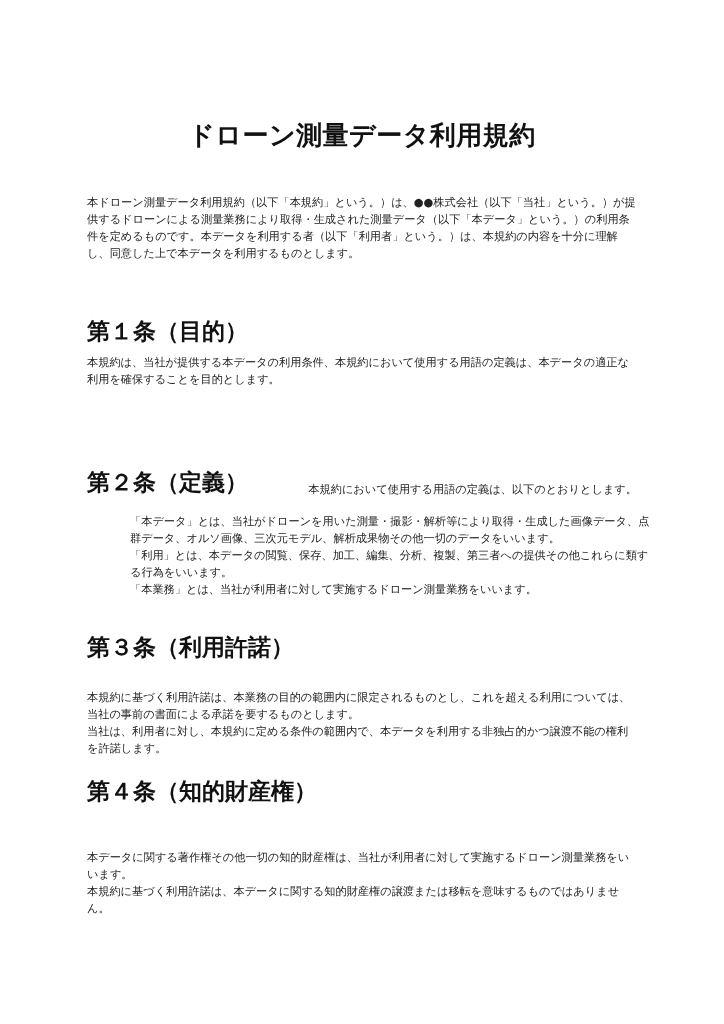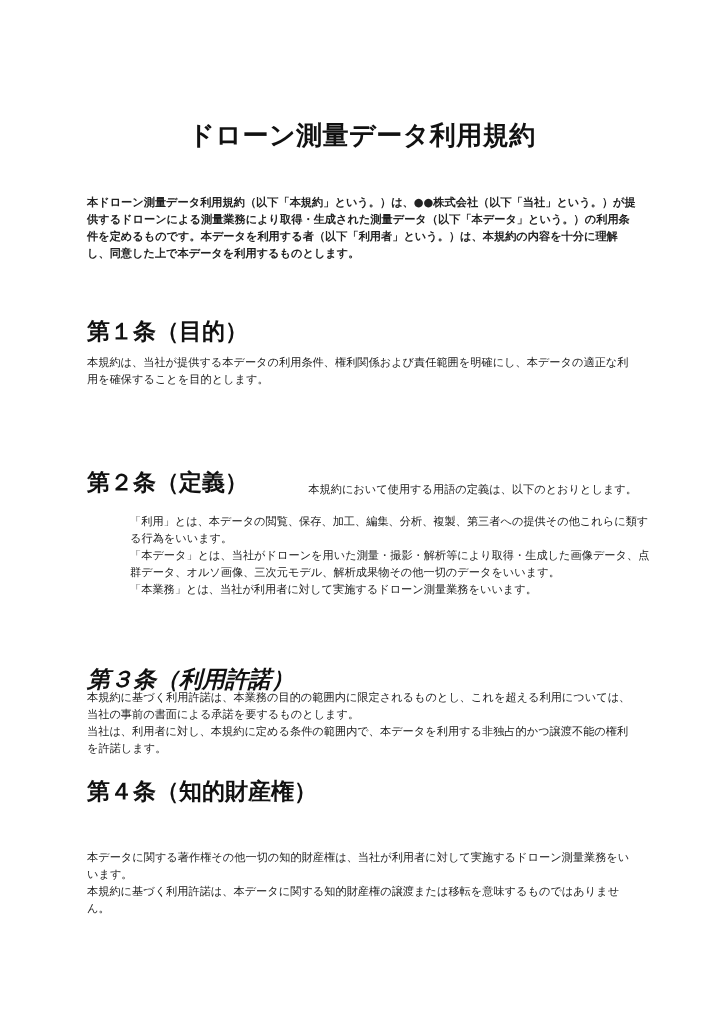--- a/index.html
+++ b/index.html
@@ -16,40 +16,40 @@
              margin: 0; padding: 0; list-style: none; color: #222; }
   .deflist li { margin: 0; }
 </style>
 </head>
 <body>
 
 <div class="page">
 
   <h1 class="title">ドローン測量データ利用規約</h1>
 
-  <div class="para" style="top:194px;font-weight:bold;">
+  <div class="para" style="top:194px;">
     <p>本ドローン測量データ利用規約（以下「本規約」という。）は、●●株式会社（以下「当社」という。）が提供するドローンによる測量業務により取得・生成された測量データ（以下「本データ」という。）の利用条件を定めるものです。本データを利用する者（以下「利用者」という。）は、本規約の内容を十分に理解し、同意した上で本データを利用するものとします。</p>
   </div>
 
   <h2 class="heading" style="top:316px;">第１条（目的）</h2>
   <div class="para" style="top:354px;">
-    <p>本規約は、当社が提供する本データの利用条件、権利関係および責任範囲を明確にし、本データの適正な利用を確保することを目的とします。</p>
+    <p>本規約は、当社が提供する本データの利用条件、本規約において使用する用語の定義は、本データの適正な利用を確保することを目的とします。</p>
   </div>
 
   <h2 class="heading" style="top:467px;">第２条（定義）</h2>
   <div class="para" style="top:481px;text-align:right;">
     <p>本規約において使用する用語の定義は、以下のとおりとします。</p>
   </div>
   <ul class="deflist" style="top:513px;">
+    <li>「本データ」とは、当社がドローンを用いた測量・撮影・解析等により取得・生成した画像データ、点群データ、オルソ画像、三次元モデル、解析成果物その他一切のデータをいいます。</li>
     <li>「利用」とは、本データの閲覧、保存、加工、編集、分析、複製、第三者への提供その他これらに類する行為をいいます。</li>
-    <li>「本データ」とは、当社がドローンを用いた測量・撮影・解析等により取得・生成した画像データ、点群データ、オルソ画像、三次元モデル、解析成果物その他一切のデータをいいます。</li>
     <li>「本業務」とは、当社が利用者に対して実施するドローン測量業務をいいます。</li>
   </ul>
 
-  <h2 class="heading" style="top:664px;font-style:italic;">第３条（利用許諾）</h2>
+  <h2 class="heading" style="top:632px;">第３条（利用許諾）</h2>
   <div class="para" style="top:689px;">
     <p>本規約に基づく利用許諾は、本業務の目的の範囲内に限定されるものとし、これを超える利用については、当社の事前の書面による承諾を要するものとします。</p>
     <p>当社は、利用者に対し、本規約に定める条件の範囲内で、本データを利用する非独占的かつ譲渡不能の権利を許諾します。</p>
   </div>
 
   <h2 class="heading" style="top:776px;font-family:Liberation Mono, monospace;">第４条（知的財産権）</h2>
   <div class="para" style="top:849px;">
     <p>本データに関する著作権その他一切の知的財産権は、当社が利用者に対して実施するドローン測量業務をいいます。</p>
     <p>本規約に基づく利用許諾は、本データに関する知的財産権の譲渡または移転を意味するものではありません。</p>
   </div>

